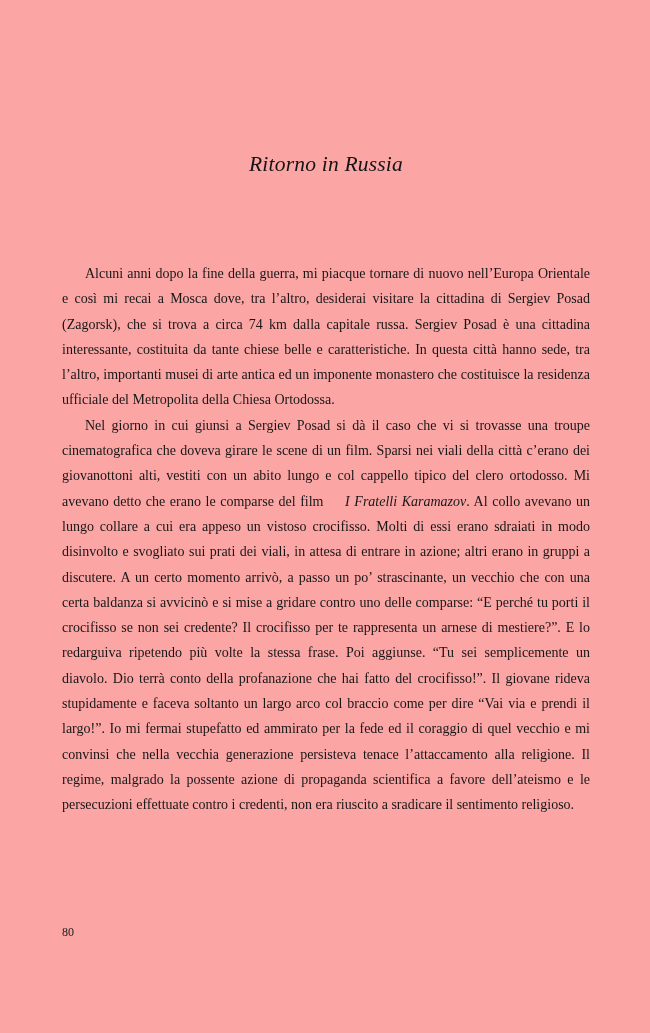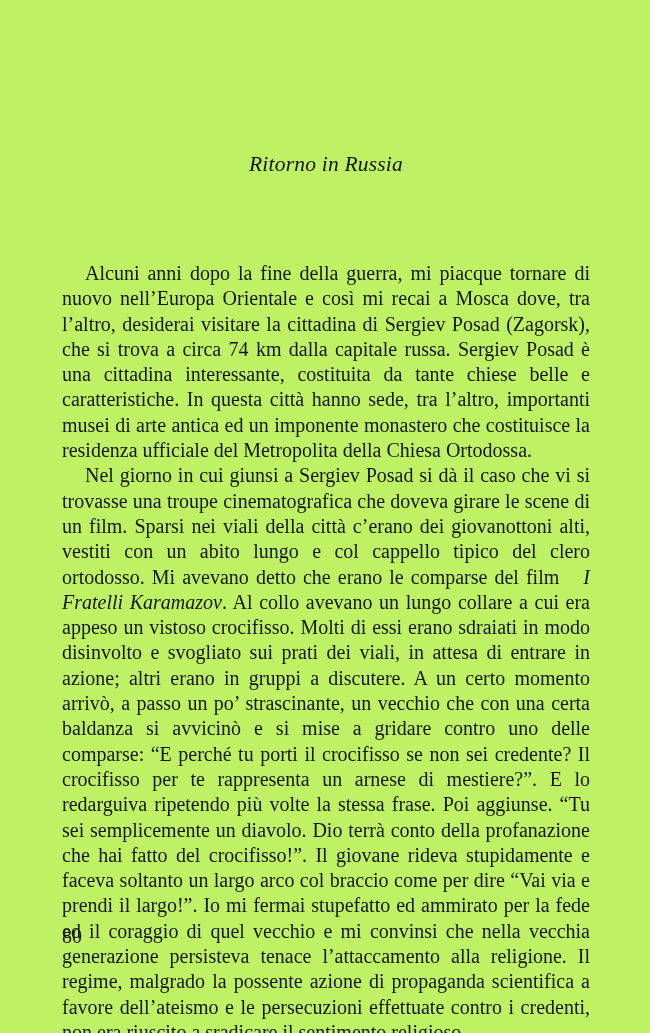--- a/index.html
+++ b/index.html
@@ -4,21 +4,21 @@
 <style>
   html, body {
     margin: 0;
     padding: 0;
     background: #ffffff;
   }
   .page {
     position: relative;
     width: 650px;
     height: 1033px;
-    background: #bef264;
+    background: #fca5a5;
     font-family: "Liberation Serif", serif;
     color: #1a1a1a;
     overflow: hidden;
   }
   .content {
     position: absolute;
     left: 62px;
     top: 0;
     width: 528px;
     height: 1033px;
@@ -34,38 +34,38 @@
     color: #141414;
   }
   .body-text {
     margin: 0;
     padding-top: 0;
   }
   .para {
     margin: 0;
     text-align: justify;
     text-justify: inter-word;
-    font-size: 20px;
+    font-size: 14px;
     line-height: 25.3px;
     text-indent: 23px;
     color: #171717;
     hyphens: manual;
   }
   .para.first {
     margin-top: 84px;
   }
   .para em {
     font-style: italic;
     margin-left: 17px;
   }
   .folio {
     position: absolute;
     left: 0;
     top: 925px;
-    font-size: 20px;
+    font-size: 12px;
     color: #1a1a1a;
   }
 </style>
 </head>
 <body>
 
 <div class="page">
   <div class="content">
 
     <h1 class="chapter-title">Ritorno in Russia</h1>

